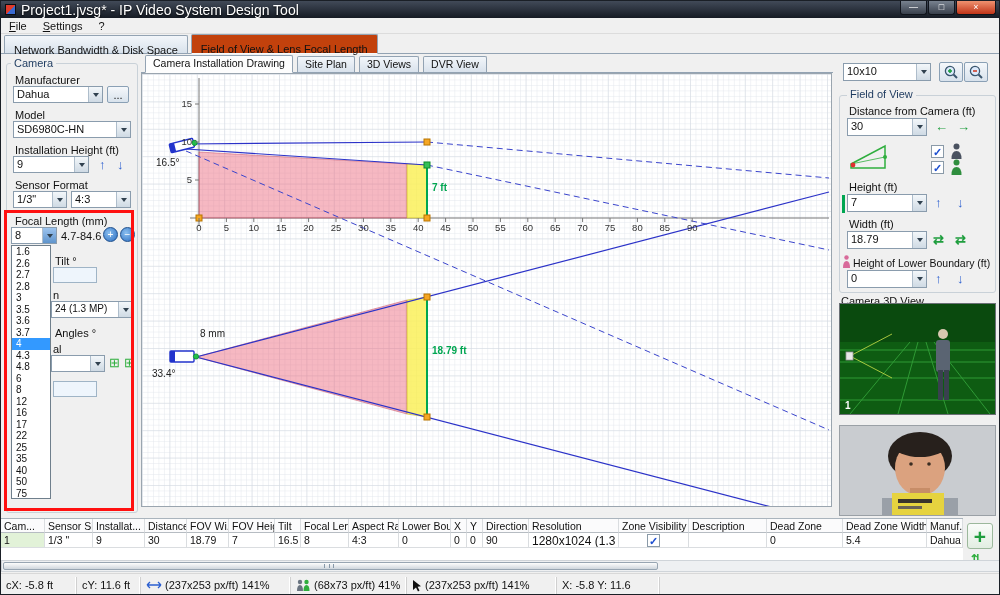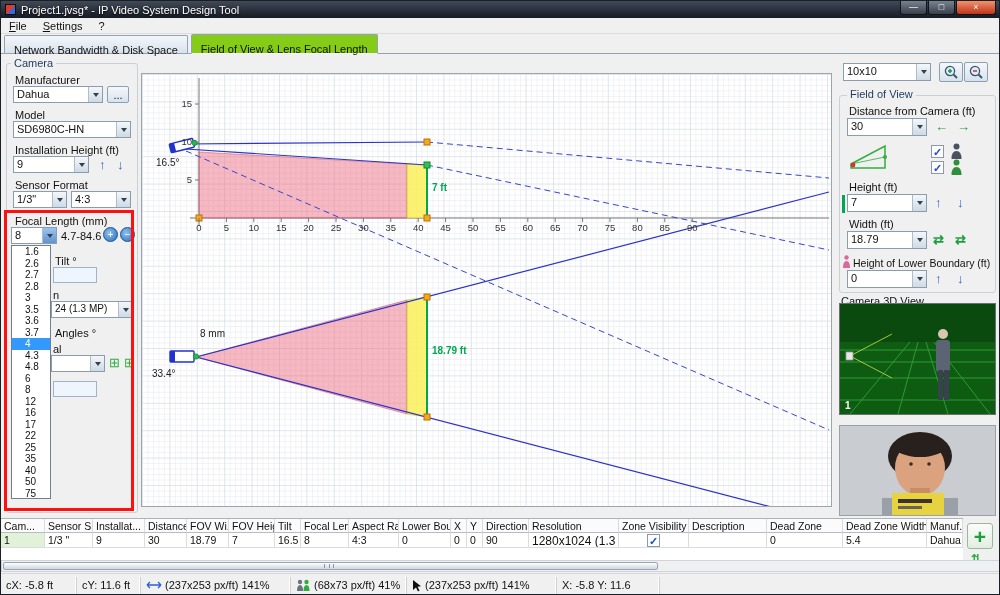--- a/index.html
+++ b/index.html
@@ -3,51 +3,51 @@
 <meta charset="utf-8">
 <style>
 *{box-sizing:border-box;margin:0;padding:0}
 html,body{background:#666}
 body{font-family:"Liberation Sans",sans-serif;font-size:11px;color:#111}
 .app{position:relative;width:1000px;height:595px;background:#f0f0f0;overflow:hidden;border:1px solid #1a1f26}
 .abs{position:absolute}
 
 .titlebar{position:absolute;left:0;top:0;width:1000px;height:17px;background:linear-gradient(#414a58,#161b24);display:flex;align-items:center;color:#fff}
 .app-icon{width:11px;height:11px;margin:0 5px 0 4px;background:linear-gradient(135deg,#e03a2a 50%,#3a6ad0 50%);border:1px solid #0a0d12}
-.title-text{font-size:11px;text-shadow:0 1px 2px #000}
+.title-text{font-size:14px;text-shadow:0 1px 2px #000}
 .win-btns{position:absolute;right:5px;top:0;display:flex}
 .wbtn{width:27px;height:14px;display:flex;align-items:center;justify-content:center;color:#fff;font-size:9px;line-height:9px;background:linear-gradient(#78828f,#39404c);border:1px solid #10141b;border-top:none;border-radius:0 0 3px 3px;margin-left:1px;cursor:default}
 .wbtn.close{width:40px;background:linear-gradient(#ef9270,#c03418)}
 
 .menubar{position:absolute;left:0;top:17px;width:1000px;height:16px;background:#f0f0f0;border-bottom:1px solid #dcdcdc;display:flex;align-items:center}
 .menu-item{padding:11px 8px;cursor:default}
 .menu-item::first-letter{text-decoration:underline}
 
 .maintabs{position:absolute;left:0;top:33px;width:1000px;height:20px;display:flex;align-items:flex-end;border-bottom:1px solid #93a3b3;background:#f0f0f0}
 .mtab{padding:8px 9px 3px;margin-left:3px;height:18px;background:linear-gradient(#f2f6fa,#d9e2ec);border:1px solid #93a3b3;border-bottom:none;border-radius:2px 2px 0 0;white-space:nowrap}
-.mtab.active{height:20px;background:#84cc16;position:relative;z-index:2;margin-bottom:-1px;border-bottom:1px solid #f6f8fa}
+.mtab.active{height:20px;background:#c2410c;position:relative;z-index:2;margin-bottom:-1px;border-bottom:1px solid #f6f8fa}
 
 .group{position:absolute;border:1px solid #c9d1d8;border-radius:3px}
 .glabel{position:absolute;color:#1d3a5f;background:#f0f0f0;padding:0 3px;white-space:nowrap}
 .lbl{position:absolute;white-space:nowrap}
 .combo{position:absolute;height:17px;background:#fff;border:1px solid #8a9cad;display:flex;align-items:stretch}
 .combo .txt{flex:1;padding:1px 3px;overflow:hidden;white-space:nowrap}
 .combo .btn{width:14px;background:linear-gradient(#f3f7fa,#cfdae4);border-left:1px solid #aebdcb;display:flex;align-items:center;justify-content:center}
 .combo .btn.open{background:linear-gradient(#9cc3ee,#5f94cc)}
 .tri{width:0;height:0;border-left:3px solid transparent;border-right:3px solid transparent;border-top:4px solid #30414f}
 .field{position:absolute;background:#eef5fc;border:1px solid #9fb4c6;height:16px}
 .pushbtn{position:absolute;height:17px;background:linear-gradient(#f5f8fb,#d8e2ec);border:1px solid #8aa0b5;border-radius:2px;display:flex;align-items:center;justify-content:center;cursor:default}
 .barrow{position:absolute;color:#2b5fd0;font-weight:bold;font-size:13px;line-height:13px;cursor:default}
 .garrow{position:absolute;color:#1f9e3e;font-weight:bold;font-size:13px;line-height:13px;cursor:default}
 .cb{display:inline-block;width:13px;height:13px;background:#fff;border:1px solid #8a9aa8;position:absolute;text-align:center}
 .cb.checked::after{content:"✓";color:#1d4fd0;font-weight:bold;font-size:11px;line-height:12px}
 .gicon{position:absolute;color:#2fae3e;font-size:13px;line-height:13px}
 
 .dd-list{position:absolute;background:#fff;border:1px solid #6f7f8c;overflow:hidden;z-index:30}
-.dd-item{height:11.5px;line-height:11.5px;font-size:10px;padding-left:13px;cursor:default}
+.dd-item{height:11.5px;line-height:11.5px;font-size:10px;padding-left:4px;cursor:default}
 .dd-item.sel{background:#3399ff;color:#fff}
 .redrect{position:absolute;border:3px solid #ff1010;z-index:40;pointer-events:none}
 
 .subtabs{position:absolute;left:0;top:0;width:692px;height:18px;display:flex;align-items:flex-end;border-bottom:1px solid #93a3b3}
 .stab{padding:1px 7px 2px;margin-left:4px;height:16px;background:linear-gradient(#f2f6fa,#d9e2ec);border:1px solid #93a3b3;border-bottom:none;border-radius:2px 2px 0 0;font-size:10.5px;white-space:nowrap}
 .stab.active{height:18px;background:#fdfdfd;margin-bottom:-1px;border-bottom:1px solid #fdfdfd}
 .canvas{position:absolute;left:0;top:18px;width:691px;height:434px;background:#fff;border:1px solid #9aa5af}
 svg text{font-family:"Liberation Sans",sans-serif}
 .tick{font-size:9.5px;fill:#333}
 .tickline{stroke:#777;stroke-width:1}
@@ -198,20 +198,26 @@
         <div class="dd-item">35</div>
         <div class="dd-item">40</div>
         <div class="dd-item">50</div>
         <div class="dd-item">75</div>
       </div>
 
     <div class="redrect" style="left:1px;top:155px;width:130px;height:301px"></div>
   </div>
 
   <div class="abs" style="left:140px;top:54px;width:692px;height:461px">
+    <div class="subtabs">
+      <div class="stab active">Camera Installation Drawing</div>
+      <div class="stab">Site Plan</div>
+      <div class="stab">3D Views</div>
+      <div class="stab">DVR View</div>
+    </div>
     <div class="canvas">
       <svg id="draw-svg" width="689" height="432" viewBox="0 0 689 432">
         <defs>
           <pattern id="g1" width="5.48" height="5.48" patternUnits="userSpaceOnUse">
             <path d="M5.48 0H0V5.48" stroke="#e3e7ed" fill="none" stroke-width="1"></path>
           </pattern>
           <pattern id="g2" width="27.4" height="27.4" patternUnits="userSpaceOnUse">
             <path d="M27.4 0H0V27.4" stroke="#d3d9e1" fill="none" stroke-width="1"></path>
           </pattern>
         </defs>

